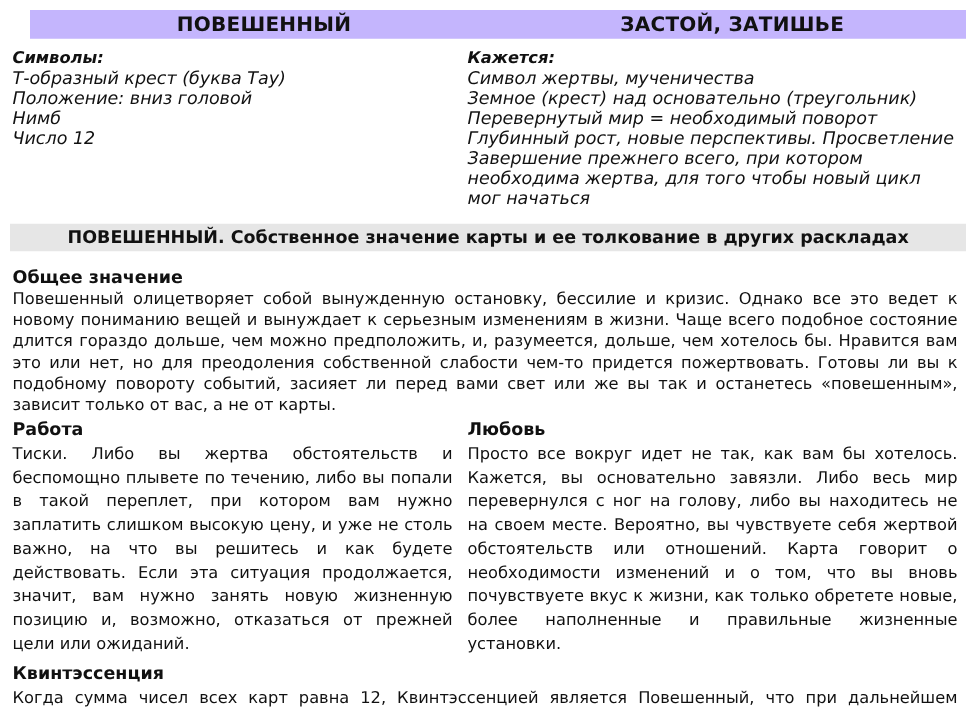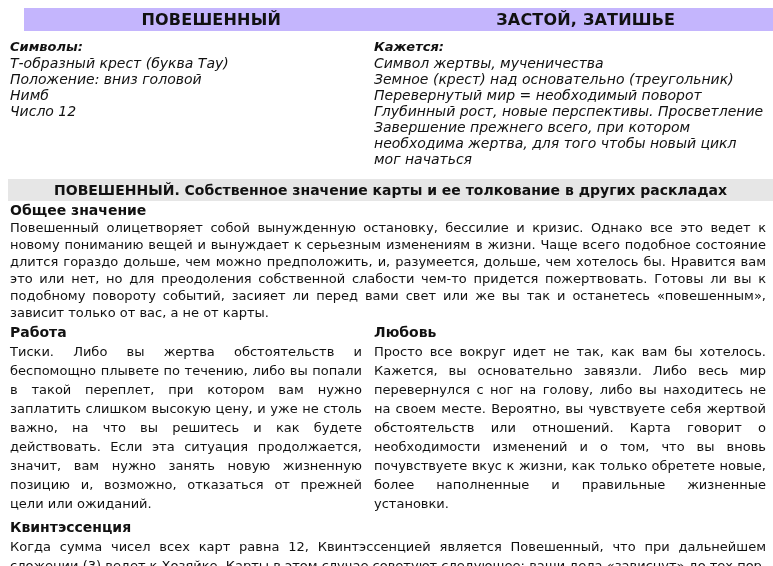--- a/index.html
+++ b/index.html
@@ -52,21 +52,21 @@
     justify-content: center;
     font-weight: bold;
     font-size: 14px;
   }
   .block-heading {
     font-weight: bold;
     font-size: 14px;
     line-height: 18px;
     padding-left: 10px;
   }
-  .general-heading { margin-top: 0; }
+  .general-heading { margin-top: 12px; }
   .body-text {
     text-align: justify;
     font-size: 13px;
   }
   .general-text {
     padding-left: 10px;
     padding-right: 7px;
     line-height: 17px;
   }
   .cols-text { line-height: 19px; margin-top: 1px; }

